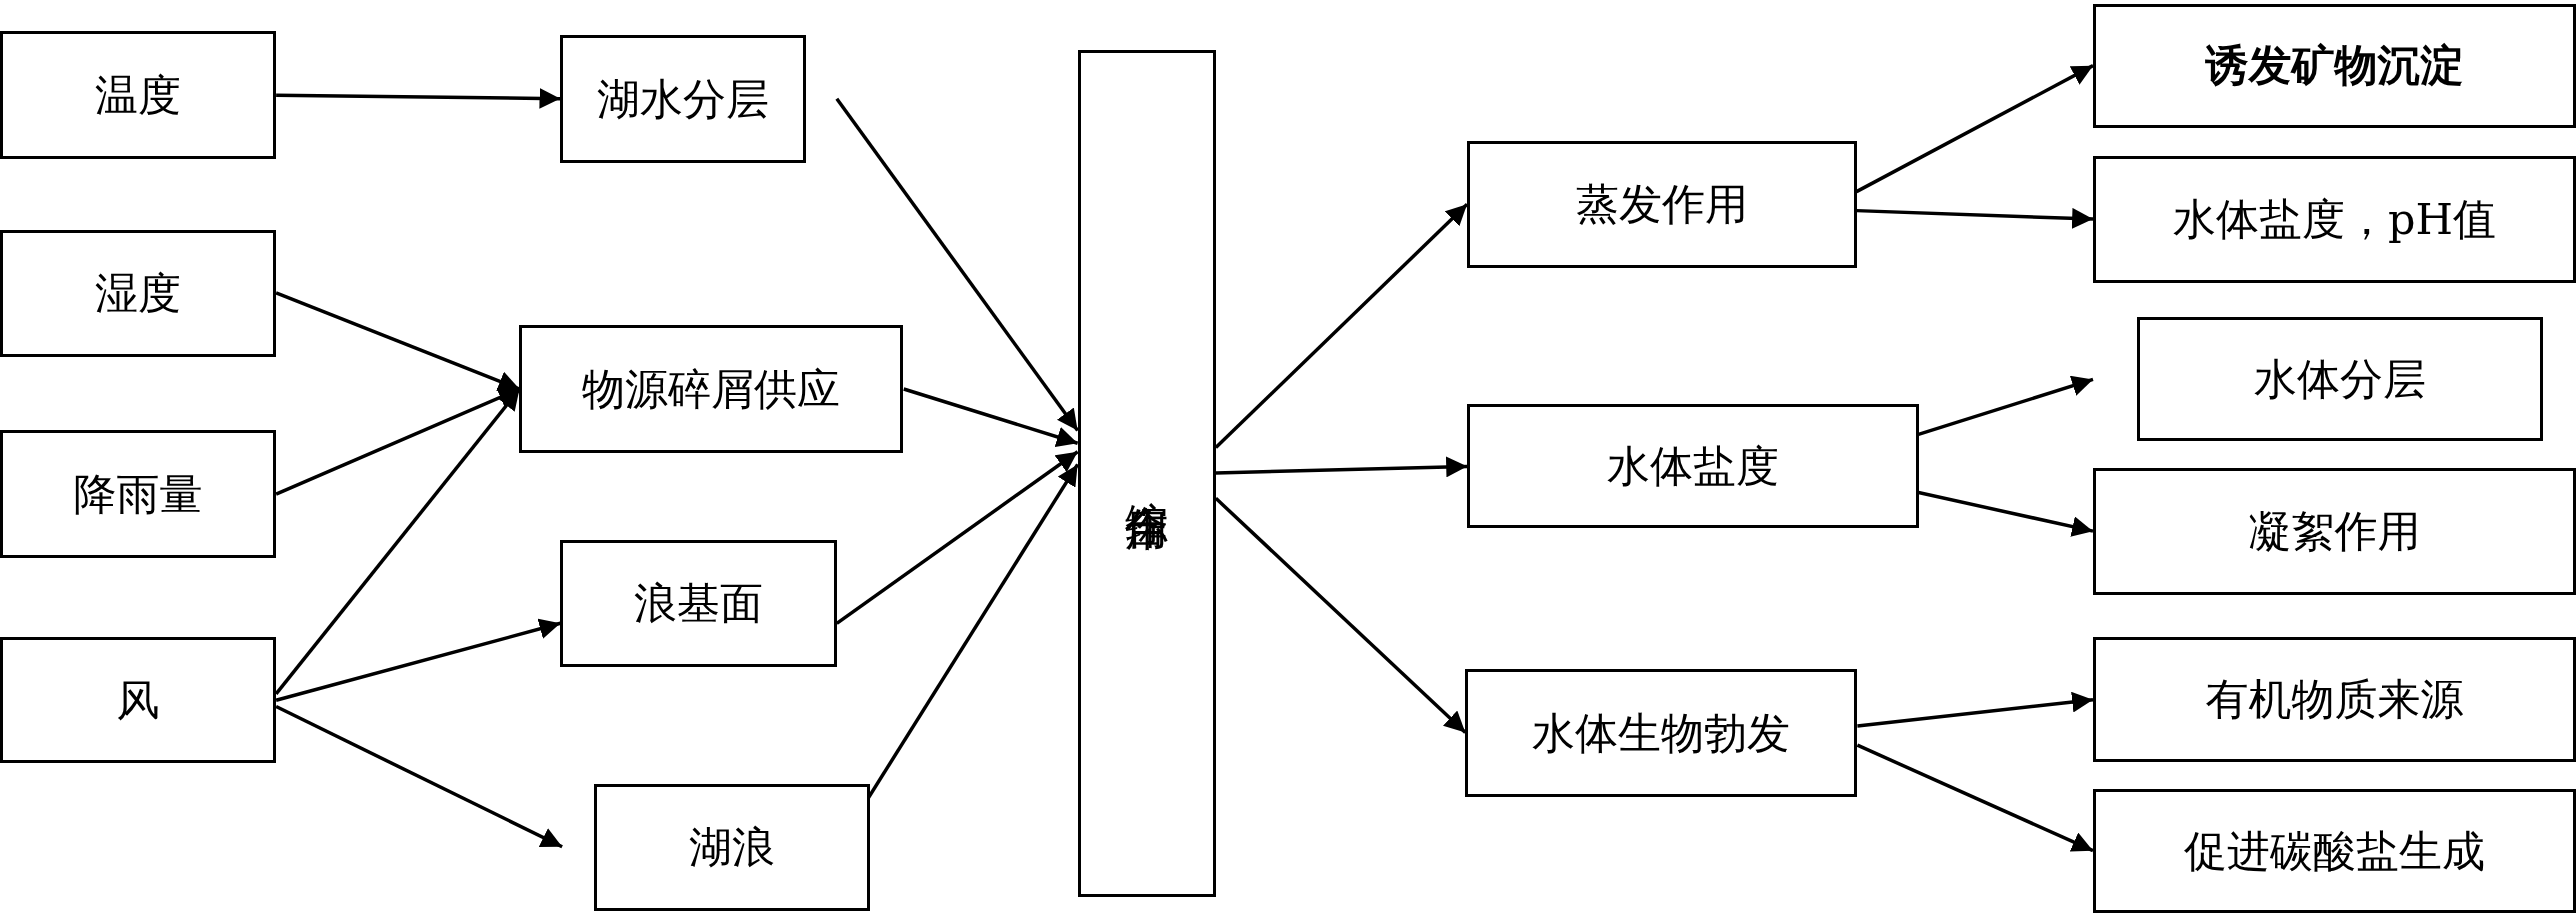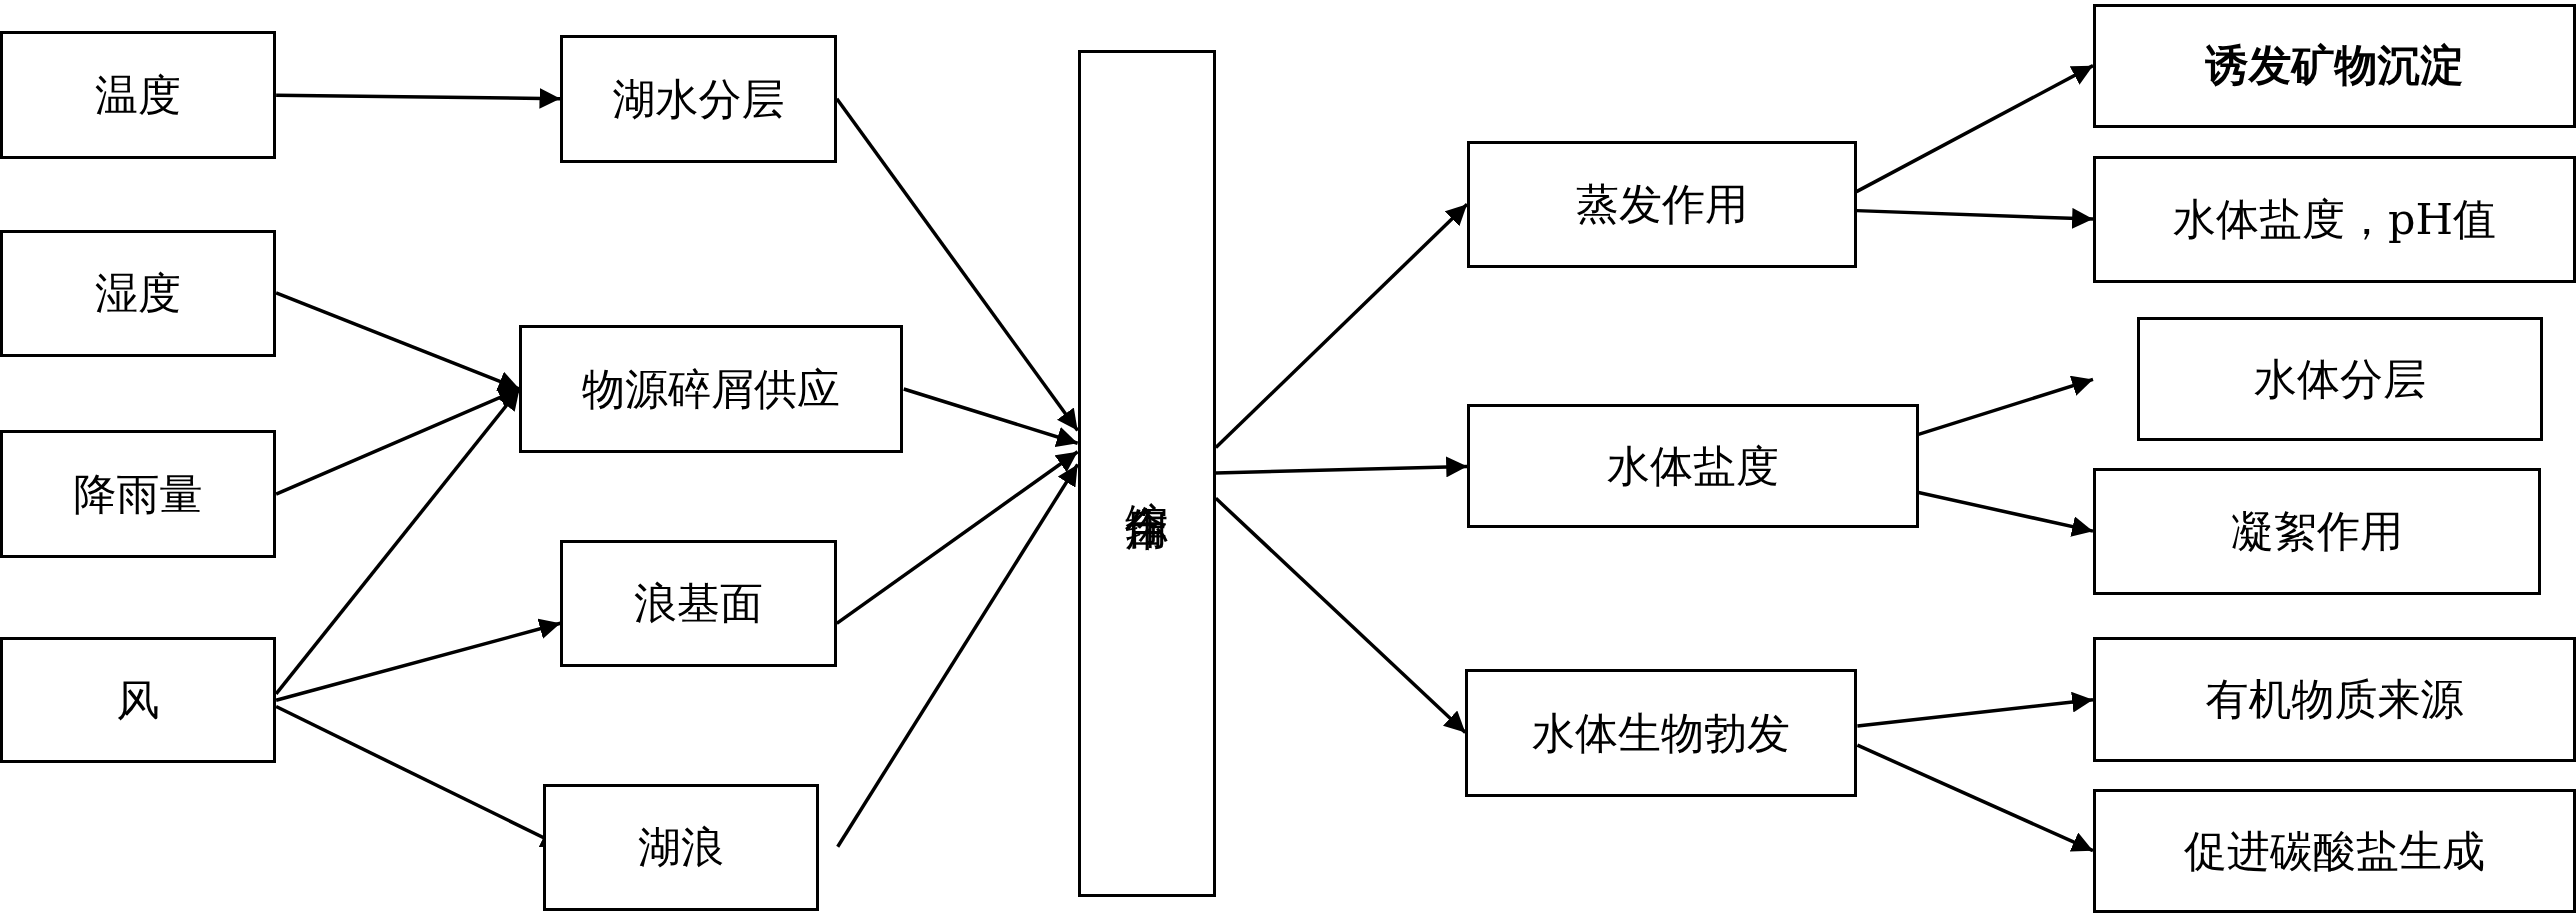--- a/index.html
+++ b/index.html
@@ -6,32 +6,32 @@
   body { width: 2576px; height: 918px; position: relative; overflow: hidden;
          font-family: "DejaVu Serif", "Liberation Serif", serif; color: #000; }
   svg.edges { position: absolute; left: 0; top: 0; width: 2576px; height: 918px; }
   .node { position: absolute; box-sizing: border-box; border: 3.5px solid #000; background: #fff;
           display: flex; align-items: center; justify-content: center; font-size: 43px; line-height: 1; }
   .node.vertical { writing-mode: vertical-rl; letter-spacing: 3.5px; }
   #n-temp { left: 0; top: 31px; width: 276px; height: 128px; }
   #n-humid { left: 0; top: 230px; width: 276px; height: 127px; }
   #n-rain { left: 0; top: 430px; width: 276px; height: 128px; }
   #n-wind { left: 0; top: 637px; width: 276px; height: 126px; }
-  #n-strat { left: 560px; top: 35px; width: 277px; height: 128px; justify-content: center; }
+  #n-strat { left: 560px; top: 35px; width: 246px; height: 128px; justify-content: center; }
   #n-source { left: 519px; top: 325px; width: 384px; height: 128px; }
   #n-wavebase { left: 560px; top: 540px; width: 277px; height: 127px; }
-  #n-wave { left: 543px; top: 784px; width: 276px; height: 127px; }
+  #n-wave { left: 594px; top: 784px; width: 276px; height: 127px; }
   #n-combined { left: 1078px; top: 50px; width: 138px; height: 847px; }
   #n-evap { left: 1467px; top: 141px; width: 390px; height: 127px; }
   #n-salinity { left: 1467px; top: 404px; width: 452px; height: 124px; }
   #n-bloom { left: 1465px; top: 669px; width: 392px; height: 128px; }
   #n-mineral { left: 2093px; top: 3.5px; width: 483px; height: 124px; font-weight: bold; }
   #n-ph { left: 2093px; top: 156px; width: 483px; height: 127px; }
   #n-waterstrat { left: 2093px; top: 317px; width: 406px; height: 124px; margin-left: 44px; }
-  #n-floc { left: 2093px; top: 468px; width: 448px; height: 127px; text-align: center; }
+  #n-floc { left: 2093px; top: 468px; width: 483px; height: 127px; text-align: center; }
   #n-organic { left: 2093px; top: 637px; width: 483px; height: 125px; }
   #n-carbonate { left: 2093px; top: 789px; width: 483px; height: 124px; }
 </style>
 </head>
 <body>
 
 <svg class="edges" viewBox="0 0 2962 1056">
   <defs>
     <marker id="arrowhead" viewBox="0 0 10 10" refX="10" refY="5" markerWidth="6" markerHeight="6" orient="auto-start-reverse">
       <path d="M0,0 L10,5 L0,10 z" fill="#000"></path>

